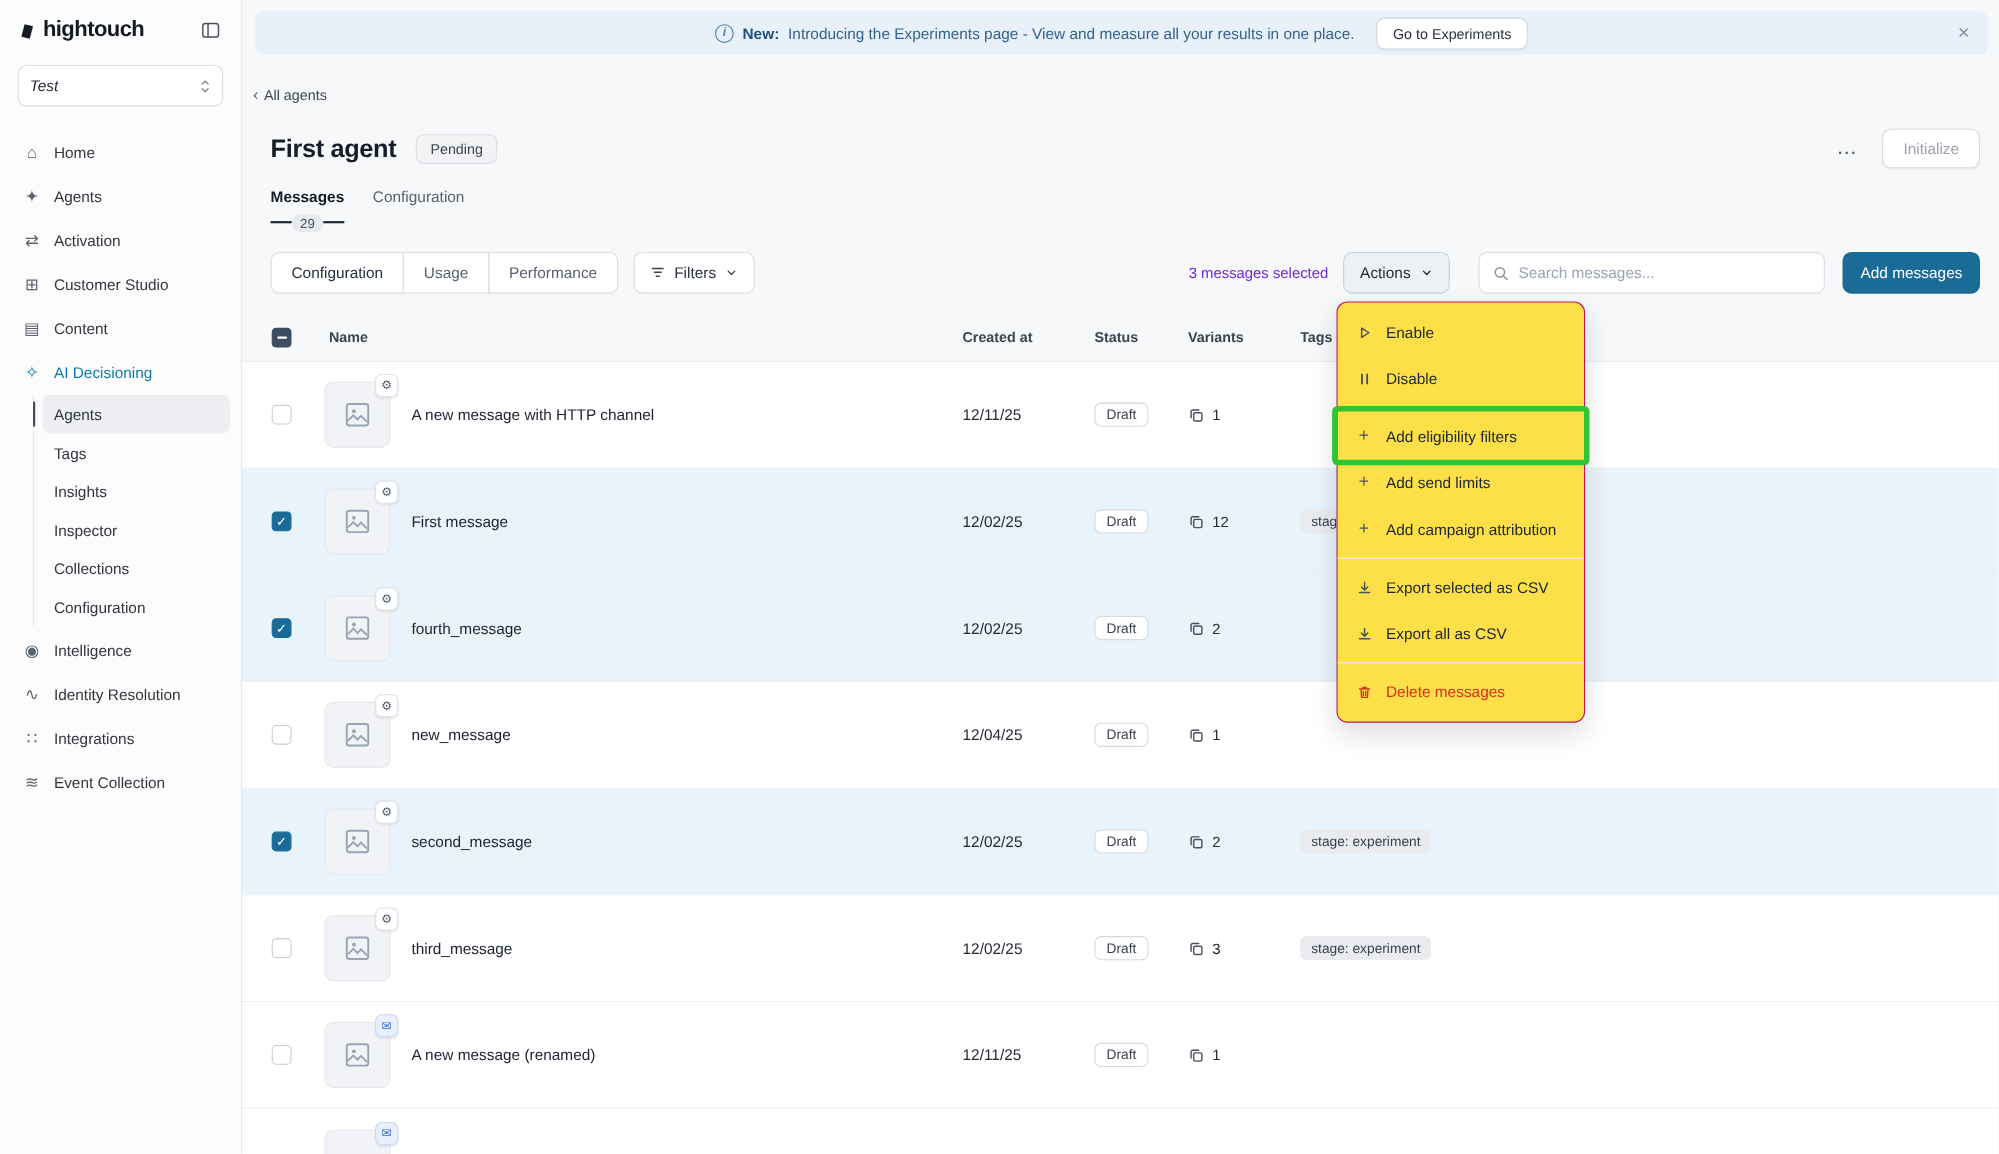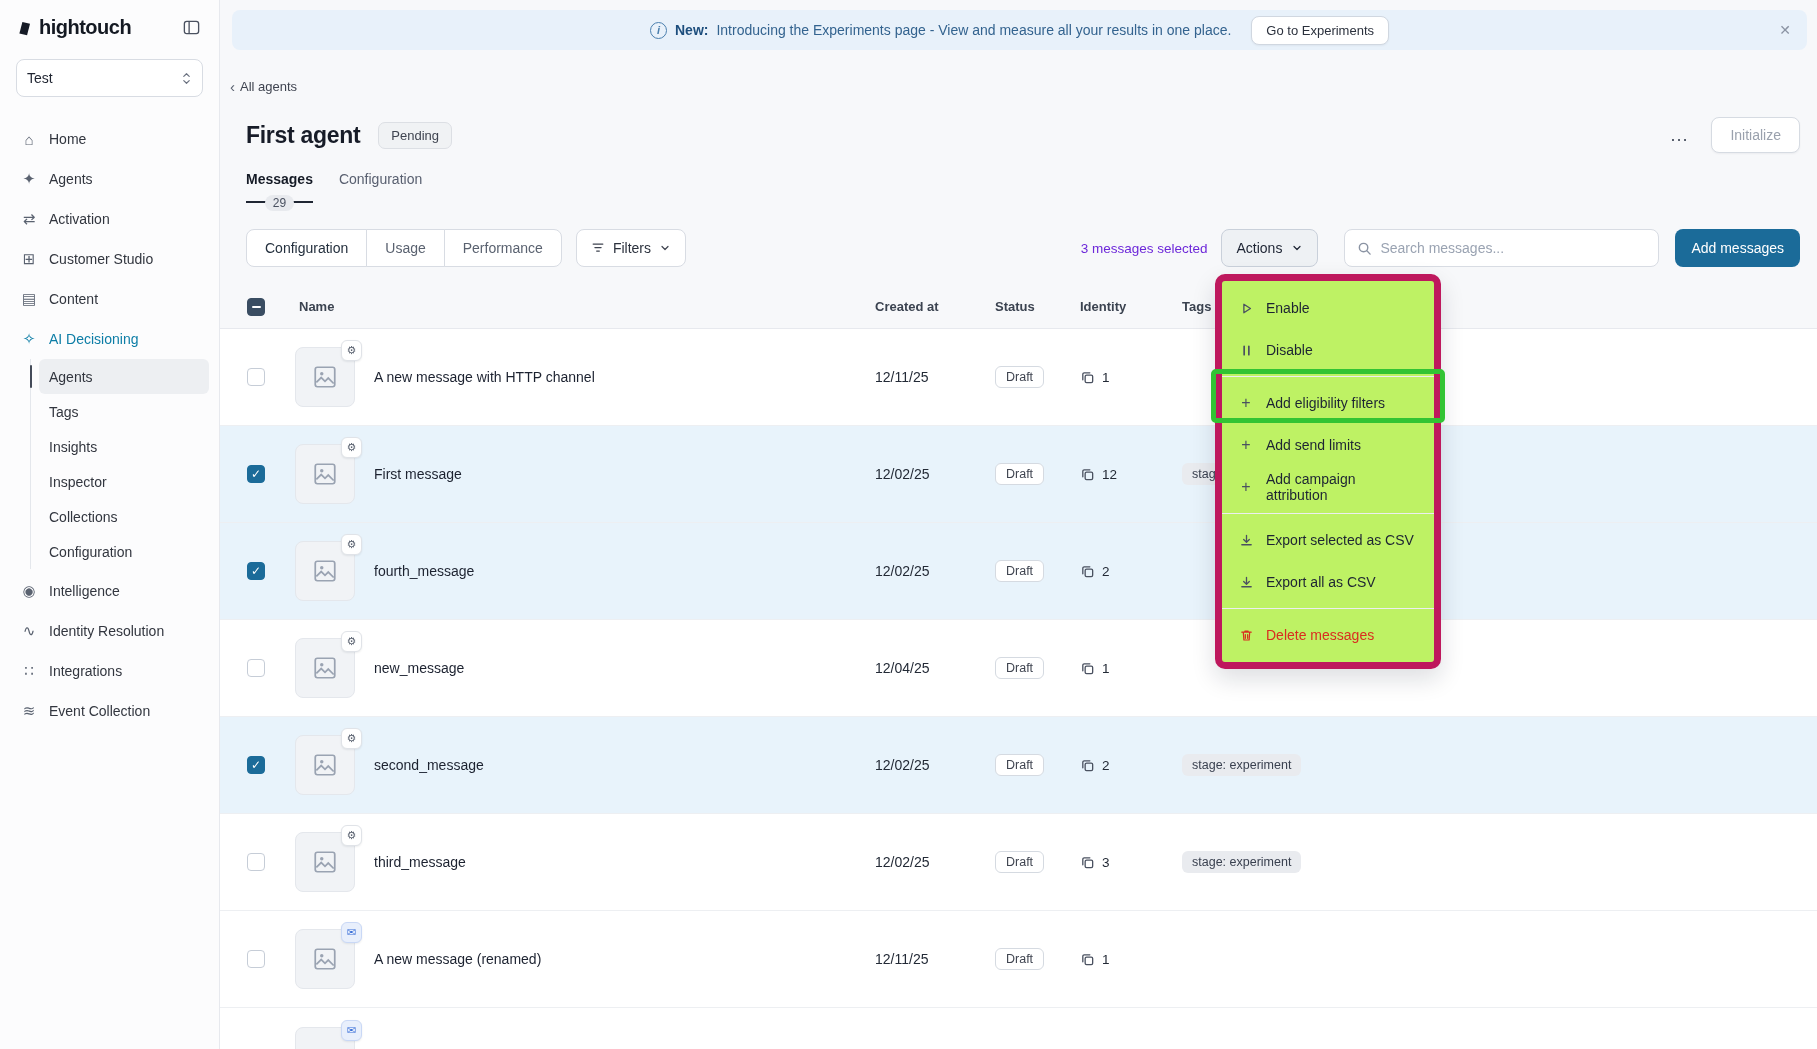--- a/index.html
+++ b/index.html
@@ -12,21 +12,21 @@
   .sidebar {
     position:absolute; left:0; top:0; width:220px; height:1049px;
     background:#fcfcfd; border-right:1px solid #e7e9ee; z-index:5;
   }
   .side-head { display:flex; align-items:center; justify-content:space-between; padding:16px 16px 10px 16px; }
   .logo { display:flex; align-items:center; gap:6px; font-weight:bold; font-size:20px; letter-spacing:-0.5px; color:#141922; }
   .collapse-btn { background:none; border:none; cursor:pointer; display:flex; padding:2px; }
   .workspace {
     margin:10px 16px 8px 16px; height:38px; border:1px solid #d8dce3; border-radius:8px;
     display:flex; align-items:center; justify-content:space-between; padding:0 10px;
-    background:#fff; font-size:14px; color:#1f2430; cursor:pointer;
+    background:#fff; font-size:14px; color:#1f2430; cursor:pointer;font-style:italic;
   }
   nav { padding:14px 10px 0 10px; }
   .nav-item {
     display:flex; align-items:center; gap:11px; padding:10px 10px; border-radius:6px;
     font-size:14px; color:#32363f; cursor:pointer; height:40px;
   }
   .nav-item .nico { width:18px; text-align:center; font-size:15px; color:#5a6270; flex:none; }
   .nav-item.teal, .nav-item.teal .nico { color:#0c7da6; font-weight:500; }
   .sub { list-style:none; margin:0 0 2px 20px; border-left:1px solid #e4e7ec; padding-left:8px; }
   .sub li { position:relative; padding:9px 10px; font-size:14px; color:#32363f; border-radius:6px; cursor:pointer; height:35px; display:flex; align-items:center; }
@@ -139,22 +139,22 @@
     padding:3px 10px; font-size:12.5px; color:#3f4450;
   }
   .variants-cell { display:flex; align-items:center; gap:7px; font-size:13.5px; color:#232a36; }
   .tag {
     display:inline-block; background:#e9ebef; border-radius:6px; padding:4px 10px;
     font-size:12.5px; color:#3a4150; white-space:nowrap;
   }
   .row.partial { border-bottom:none; }
   
   .menu {
-    position:absolute; left:1215px; top:274px; width:226px; background:#bef264;
-    border:7px solid #be185d; border-radius:10px; box-shadow:0 10px 24px rgba(16,24,40,.14);
+    position:absolute; left:1215px; top:274px; width:226px; background:#fde047;
+    border:1px solid #be185d; border-radius:10px; box-shadow:0 10px 24px rgba(16,24,40,.14);
     padding:6px 0; z-index:40;
   }
   .mi { height:42px; display:flex; align-items:center; gap:11px; padding:0 15px; font-size:14px; color:#1d2433; cursor:pointer; }
   .mi .mico { width:18px; display:flex; align-items:center; justify-content:center; flex:none; color:#4a5160; font-size:16px; }
   .mi.danger { color:#d92d20; }
   .mdiv { height:1px; background:#eceef1; margin:5px 0; }
   .annotation {
     position:absolute; left:1211px; top:369px; width:234px; height:54px;
     border:5px solid #32c433; border-radius:5px; z-index:45; pointer-events:none;
   }
@@ -300,21 +300,21 @@
     <button class="add-btn">Add messages</button>
   </div>
 
   <div class="thead">
     <div class="cb-cell">
         <span class="checkbox indet"></span>
       </div>
     <div class="colname">Name</div>
     <div>Created at</div>
     <div>Status</div>
-    <div>Identity</div>
+    <div>Variants</div>
     <div>Tags</div>
   </div>
 
   <div class="row">
     <div class="cb-cell">
         <span class="checkbox"></span>
       </div>
     <div>
         <div class="thumb">
       <svg width="26" height="26" viewBox="0 0 24 24">

